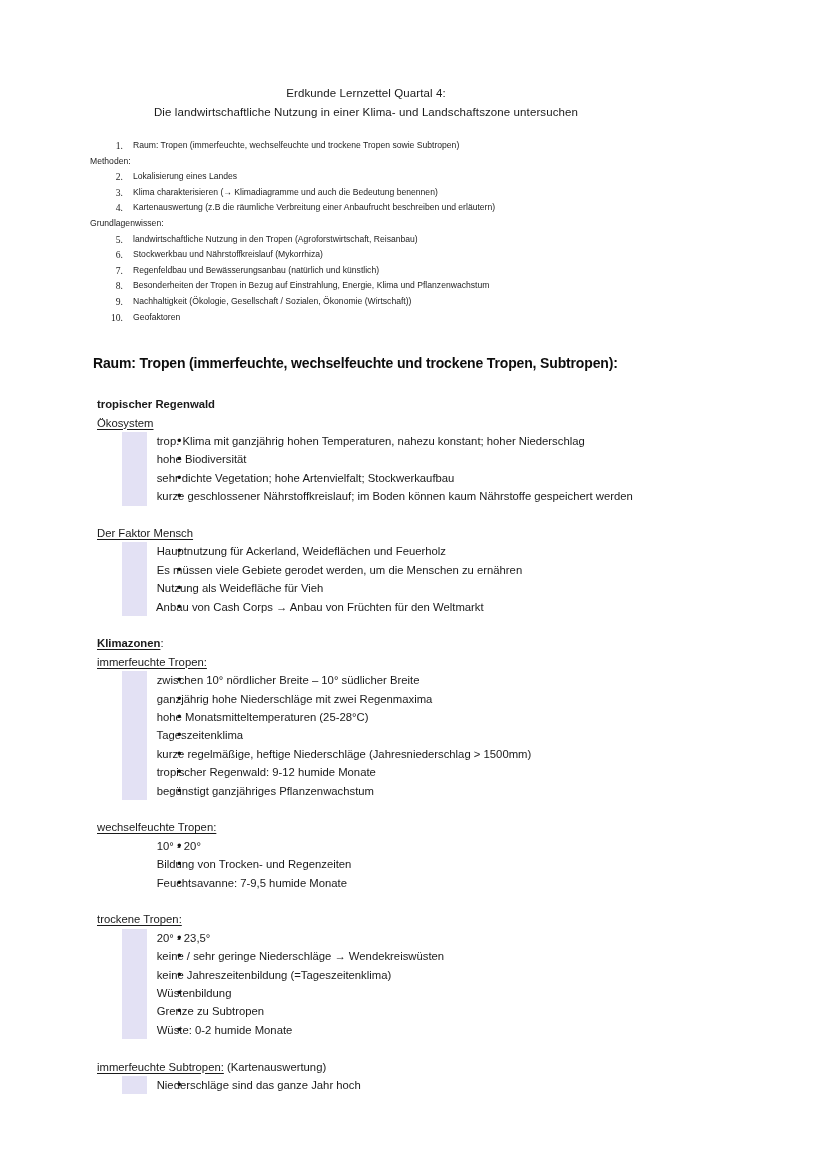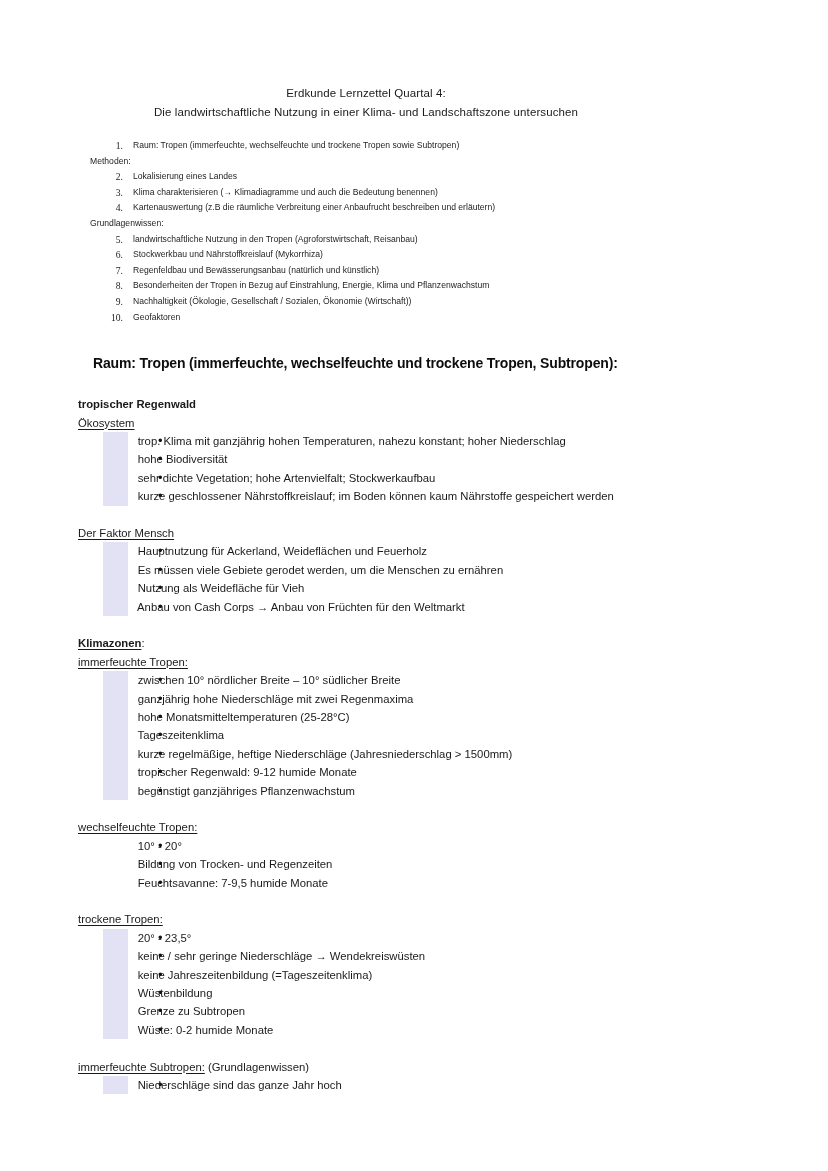--- a/index.html
+++ b/index.html
@@ -186,21 +186,21 @@
         <span class="ol-text">Geofaktoren</span>
       </div>
 
     </div>
   </div>
 
   <h1 class="section-heading">Raum: Tropen (immerfeuchte, wechselfeuchte und trockene Tropen, Subtropen):</h1>
 
   <div class="lead-gap"></div>
 
-  <div class="body" style="color: rgb(26, 26, 26);">
+  <div class="body" style="color: rgb(26, 26, 26); margin-left: 19px;">
 
     <div class="label-line label-bold">tropischer Regenwald</div>
     <div class="label-line">
       <span class="label-ul">Ökosystem</span>
     </div>
 
     <ul class="bullets hl">
       <li>
         <span class="dot">•</span>
         <span class="txt">trop. Klima mit ganzjährig hohen Temperaturen, nahezu konstant; hoher Niederschlag</span>
@@ -335,21 +335,21 @@
       </li>
       <li>
         <span class="dot">•</span>
         <span class="txt">Wüste: 0-2 humide Monate</span>
       </li>
     </ul>
 
     <div class="spacer"></div>
 
     <div class="label-line">
-      <span class="label-ul">immerfeuchte Subtropen:</span><span class="plain"> (Grundlagenwissen)</span>
+      <span class="label-ul">immerfeuchte Subtropen:</span><span class="plain"> (Kartenauswertung)</span>
     </div>
 
     <ul class="bullets hl">
       <li>
         <span class="dot">•</span>
         <span class="txt">Niederschläge sind das ganze Jahr hoch</span>
       </li>
     </ul>
 
   </div>

